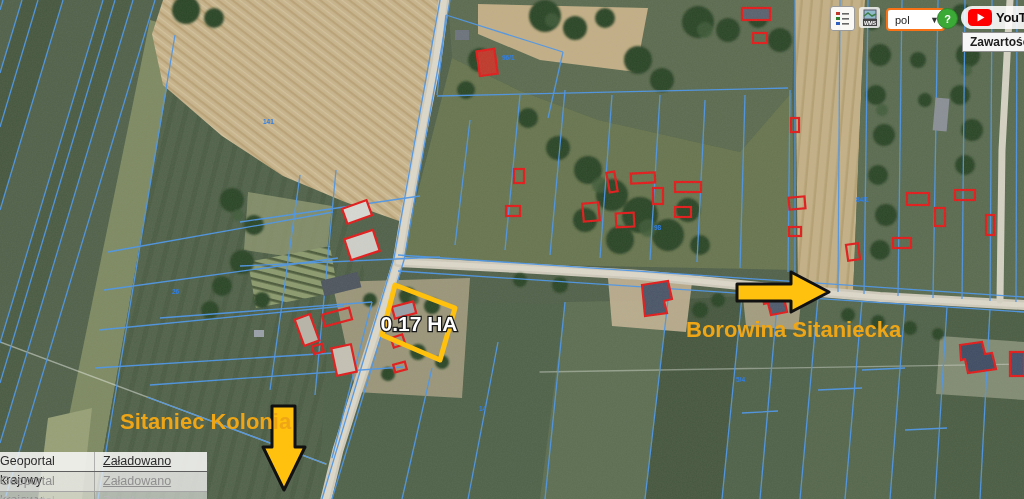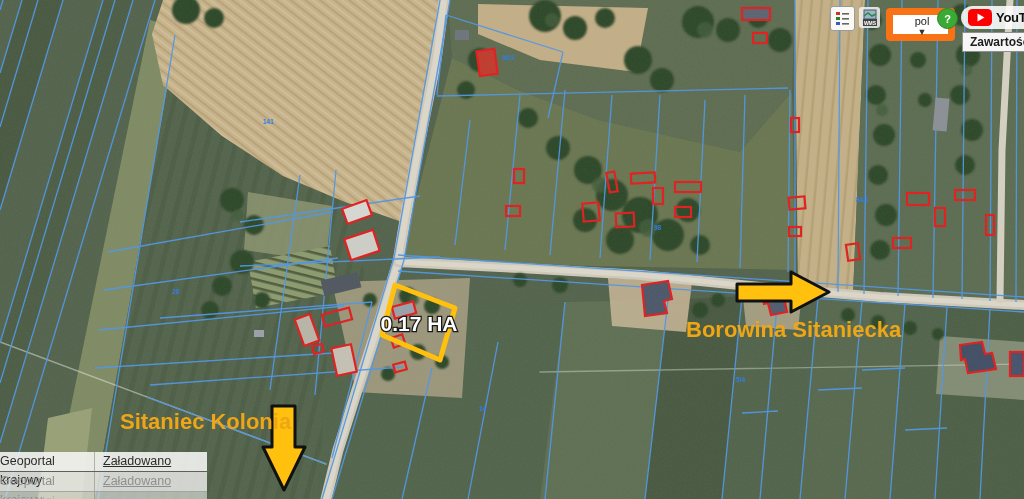--- a/index.html
+++ b/index.html
@@ -6,22 +6,22 @@
   body{width:1024px;height:499px;position:relative;overflow:hidden;
        font-family:"Liberation Sans",sans-serif;background:#55664d;}
   svg text{user-select:none;}
 
   
   .toolbar-btn{position:absolute;background:rgba(255,255,255,.92);border:1px solid #9a9a9a;
        border-radius:3px;display:flex;align-items:center;justify-content:center;cursor:pointer;}
   #btn-legend{left:830px;top:6px;width:23px;height:23px;}
   #btn-wms{left:859px;top:7px;width:21px;height:21px;background:rgba(245,245,245,.85);border:none;}
   .lang-select{position:absolute;left:886px;top:8px;width:44px;height:19px;background:#fff;
-       border:7px solid #f97316;border-radius:4px;display:flex;align-items:center;
-       padding:0 4px 0 7px;font-size:11px;color:#222;cursor:pointer;justify-content:space-between;flex-direction:column;}
+       border:2px solid #f97316;border-radius:4px;display:flex;align-items:center;
+       padding:0 4px 0 7px;font-size:11px;color:#222;cursor:pointer;justify-content:space-between;}
   .lang-select .chev{font-size:9px;color:#333;}
   #btn-help{left:937px;top:8px;width:19px;height:19px;border-radius:50%;
        background:#3ba935;border:1px solid #2c8428;color:#fff;font-weight:bold;font-size:11px;}
   .yt-chip{position:absolute;left:961px;top:6px;height:23px;background:rgba(255,255,255,.88);
        border-radius:12px 0 0 12px;display:flex;align-items:center;padding:0 8px 0 7px;cursor:pointer;}
   .yt-chip .yt-label{font-size:13px;font-weight:bold;color:#111;margin-left:4px;letter-spacing:-.3px;}
   .map-tooltip{position:absolute;left:962px;top:32px;background:#f6f6f6;border:1px solid #8f8f8f;
        padding:2px 7px;font-size:12px;font-weight:bold;color:#1d1d1d;white-space:nowrap;}
 
   

